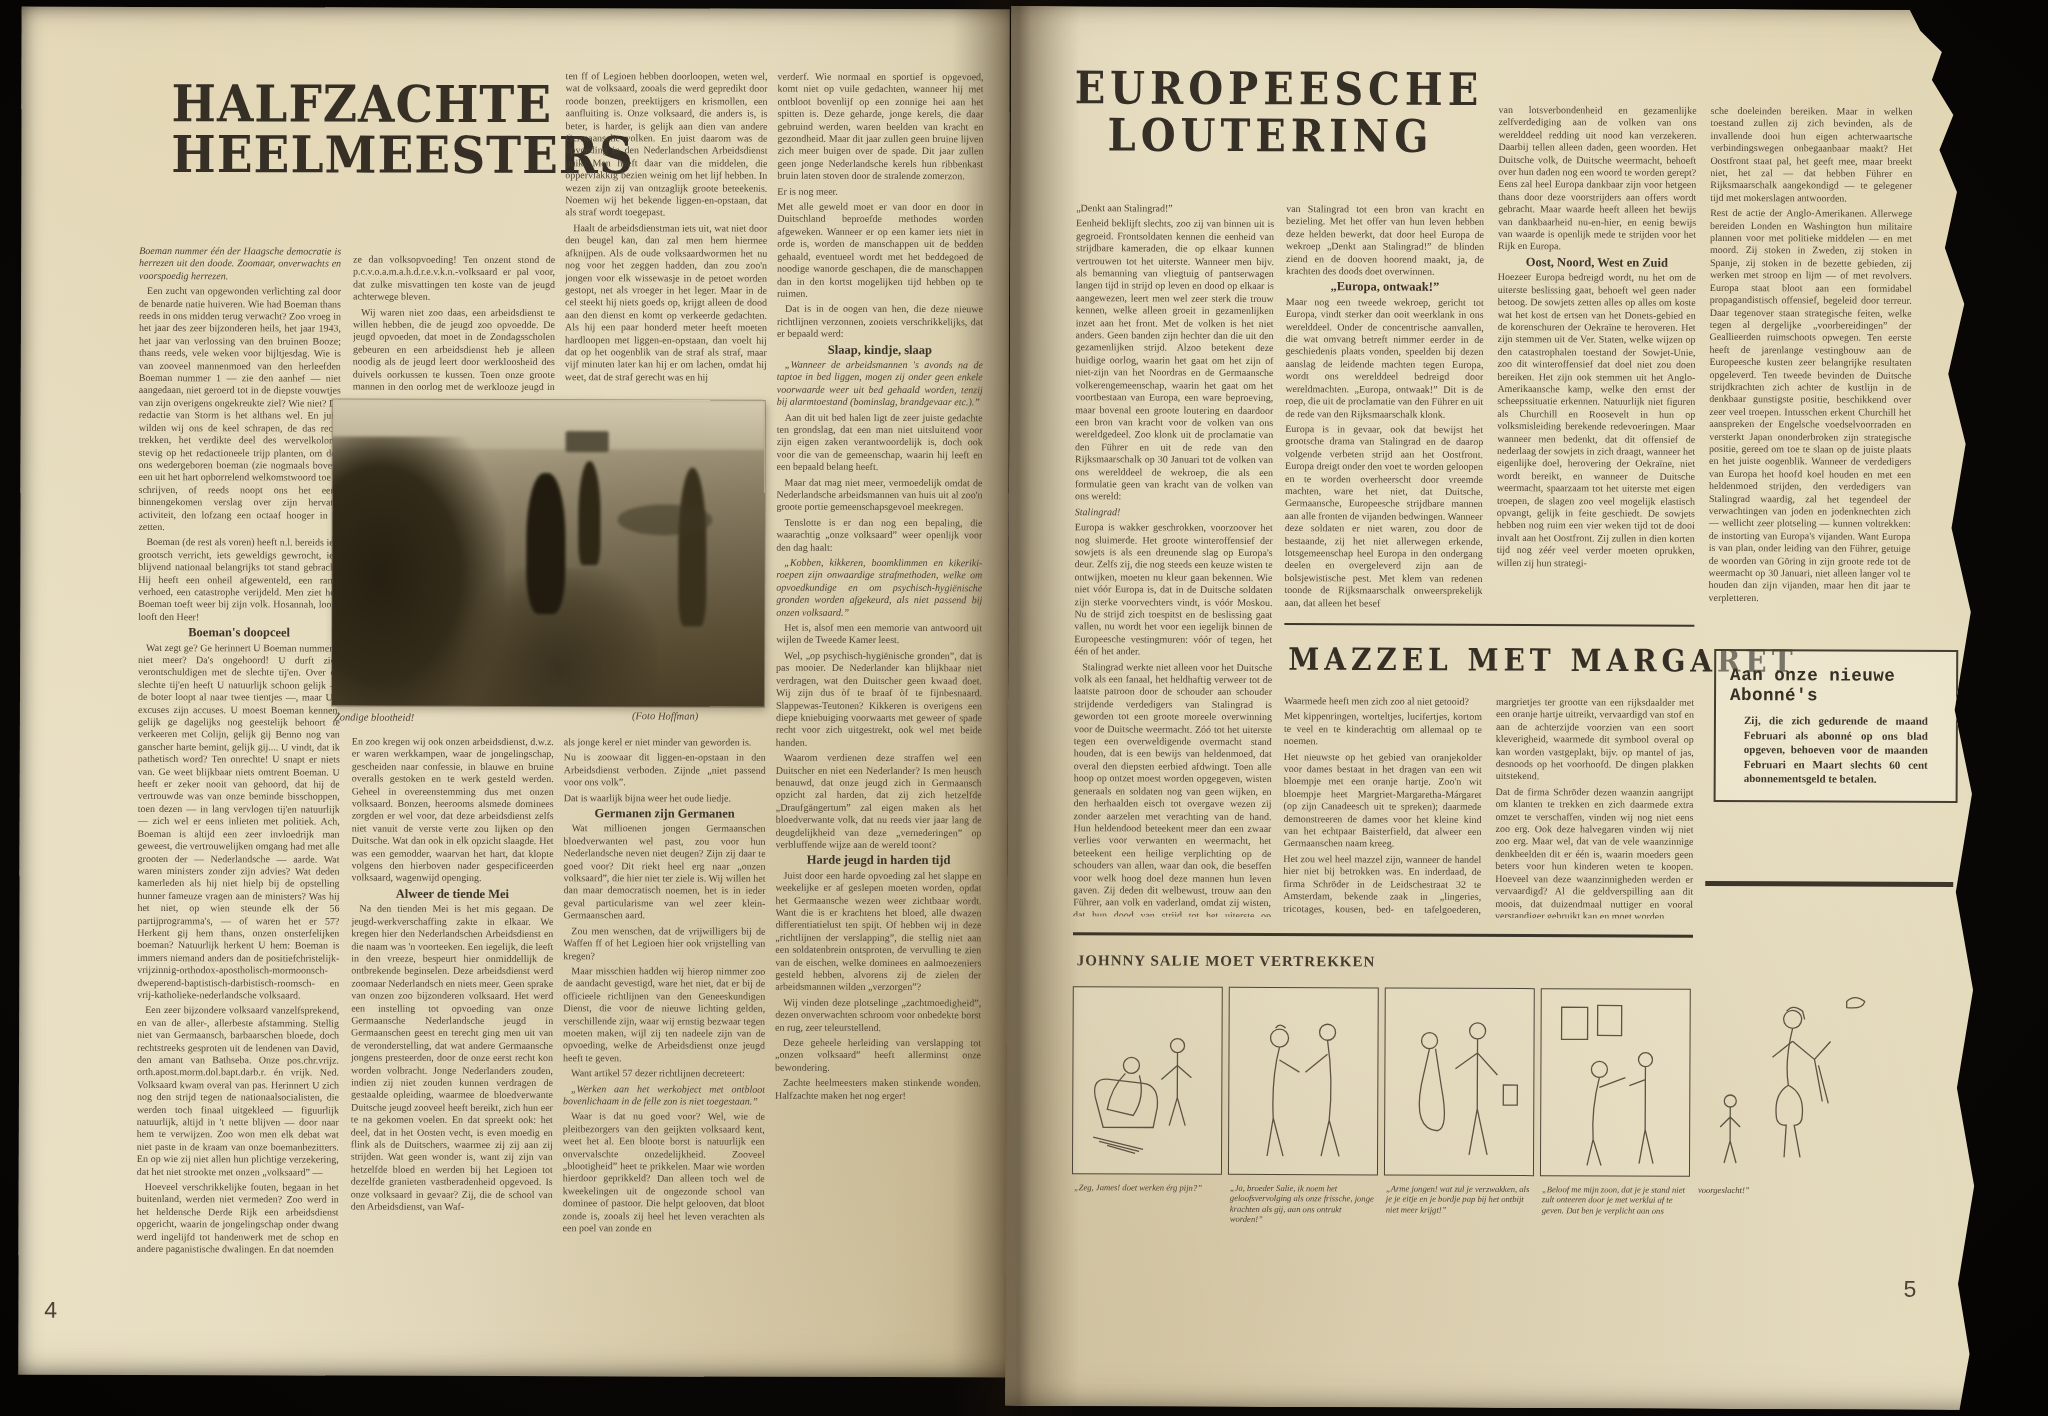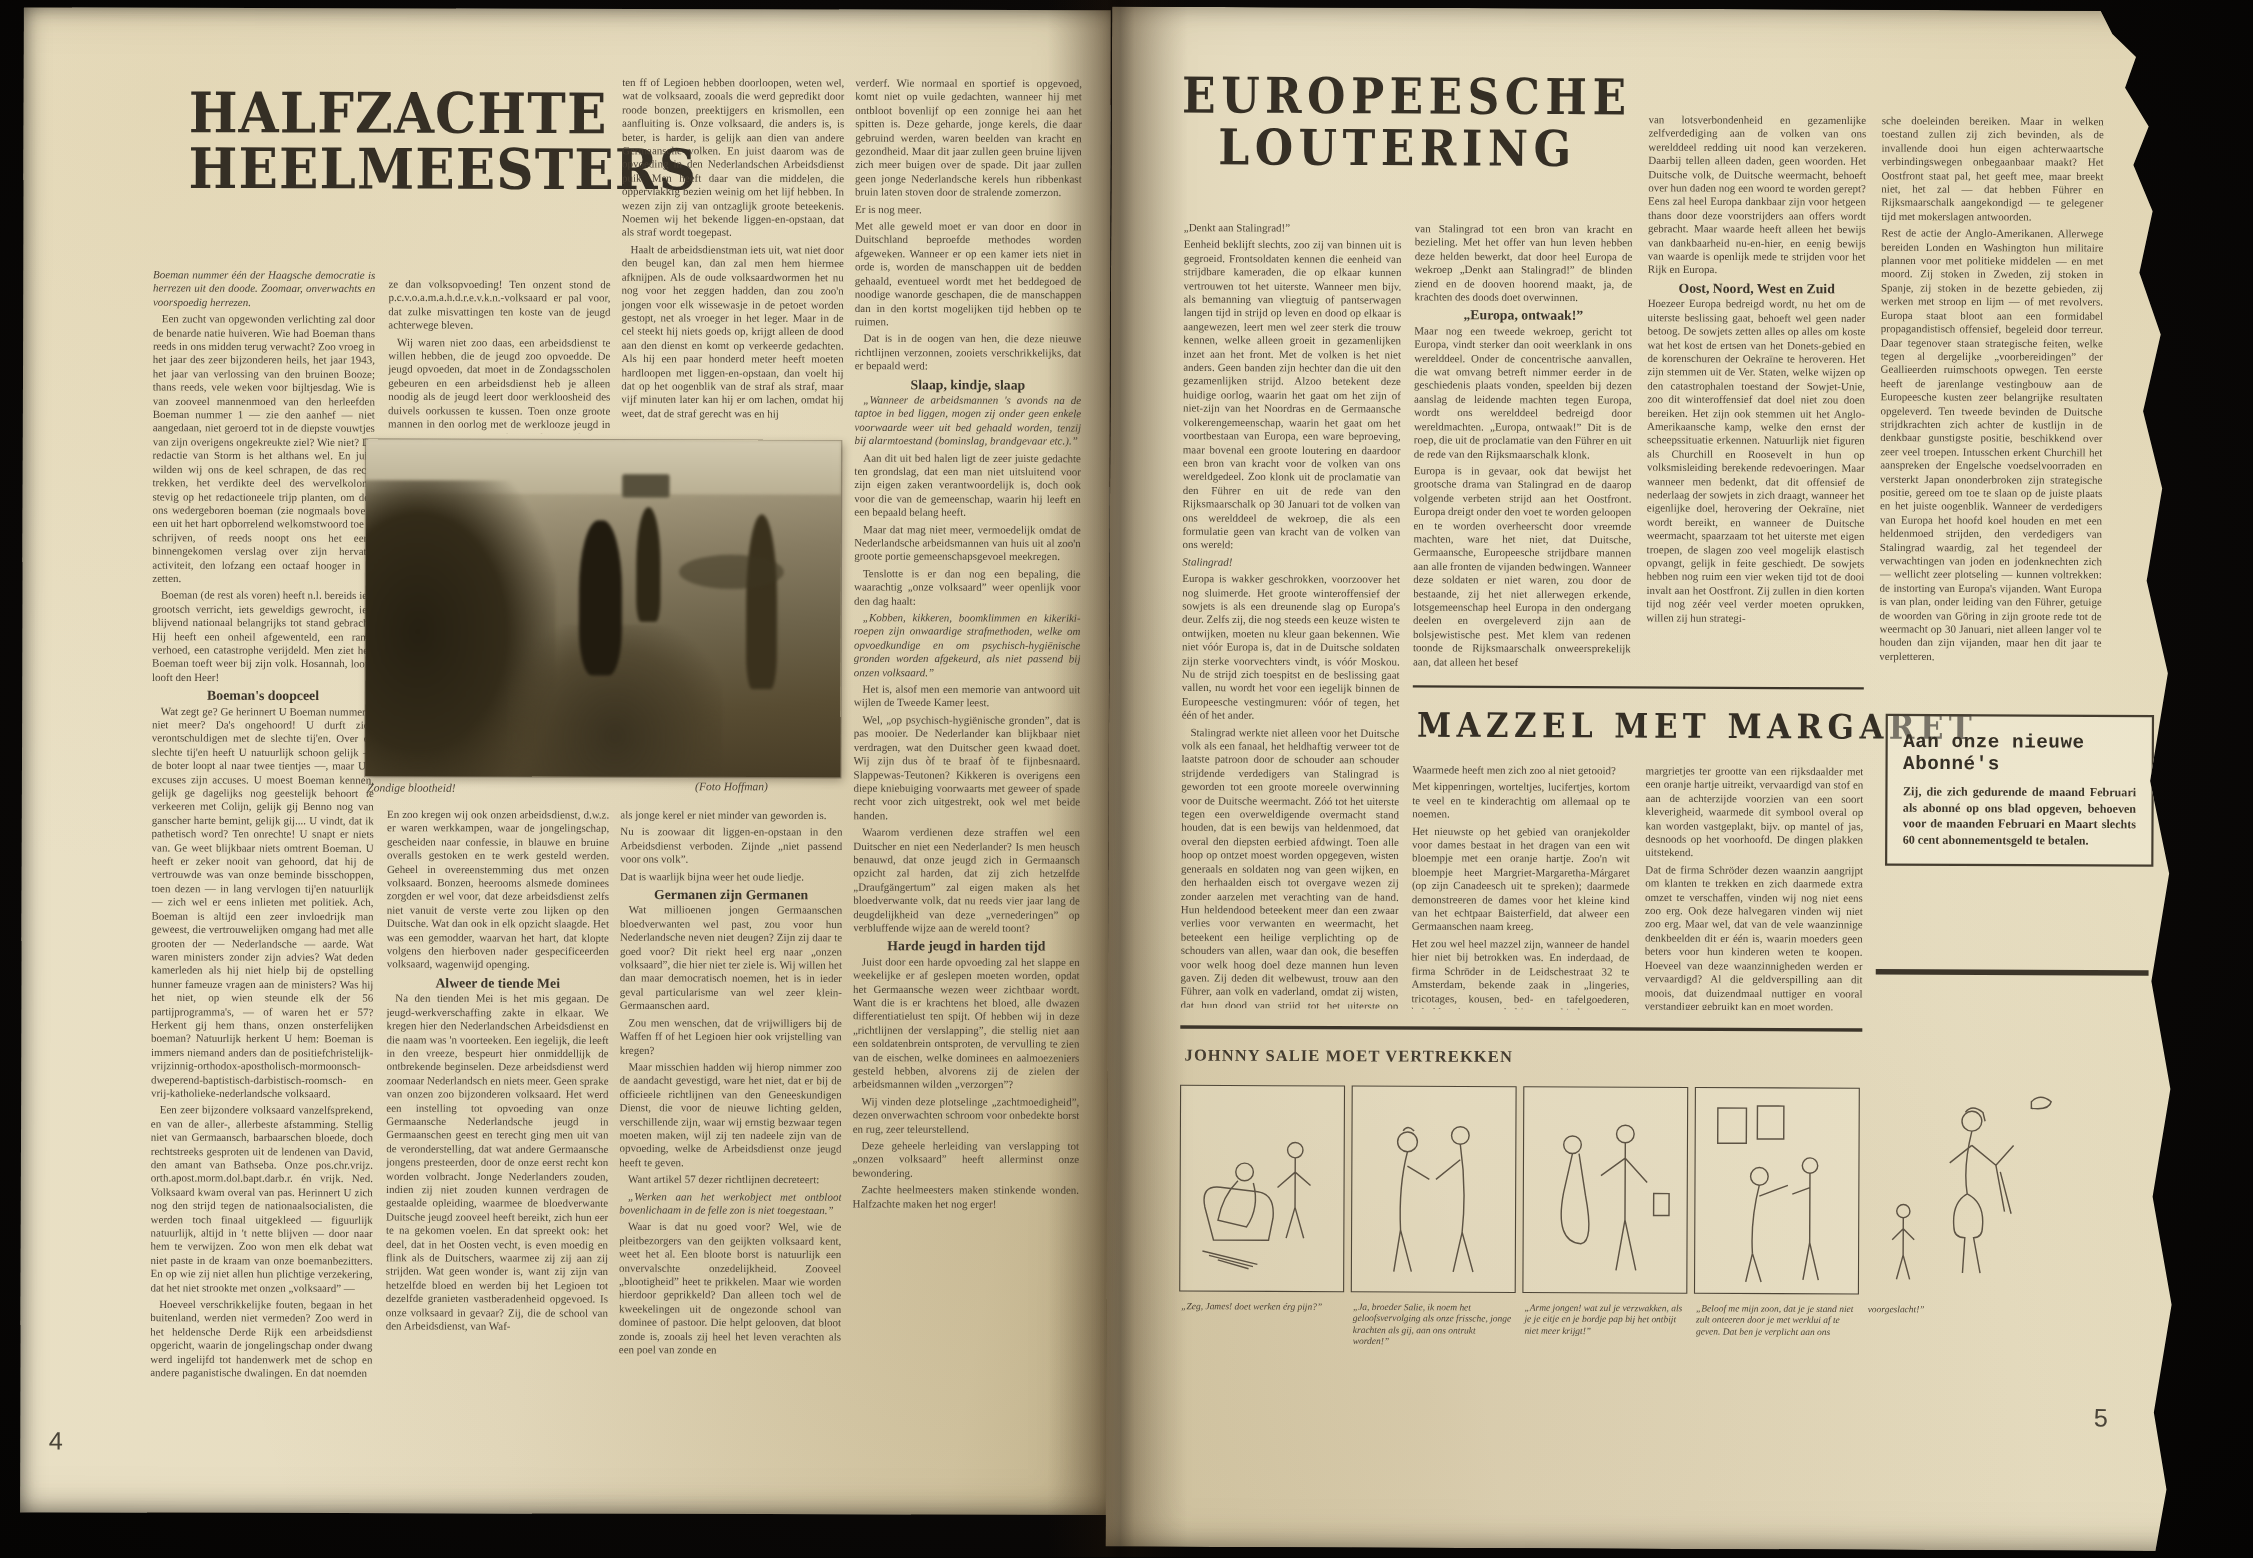--- a/index.html
+++ b/index.html
@@ -38,21 +38,21 @@
   .lead{font-style:italic;}
   .subhd{font-weight:bold;font-size:12.5px;text-align:center;margin:7px 0 4px;color:#3c352a;text-indent:0 !important;}
   
   .photo{background:linear-gradient(175deg,#c6bda2 0%,#b5ab8d 12%,#9c9176 24%,#877c62 38%,#6e644b 58%,#584c32 80%,#473c26 100%);
     box-shadow:0 0 0 1px rgba(60,50,35,.4), 2px 3px 8px rgba(40,30,15,.35);overflow:hidden;}
   .ph{position:absolute;filter:blur(1.5px);}
   .cap{font-size:10.5px;font-style:italic;color:#4a4134;text-align:right;}
   
   .abonne{border:2.5px solid #453d2f;background:rgba(250,245,228,.35);padding:10px 14px;color:#3e362a;}
   .abonne h3{margin:4px 0 8px;font-family:Liberation Mono, monospace;font-size:17.5px;letter-spacing:.5px;color:#352f25;}
-  .abonne p{margin:0 0 4px;font-size:11px;line-height:14.5px;font-weight:bold;text-align:justify;}
+  .abonne p{margin:0 14px 4px;font-size:11px;line-height:14.5px;font-weight:bold;text-align:justify;}
   .rule{background:#3c352a;}
   
   .panel{border:1.6px solid #4d4537;background:rgba(248,242,224,.25);}
   .panel svg, .panel5 svg{display:block;}
   .comic-cap{font-size:8.6px;line-height:10.4px;font-style:italic;color:#4a4134;text-align:left;}
   .comic-title{font-weight:bold;font-size:15px;letter-spacing:1px;color:#453d30;}
   .pageno{font-family:"Liberation Sans",sans-serif;font-size:23px;color:#4a4438;}
 </style>
 </head>
 <body>

